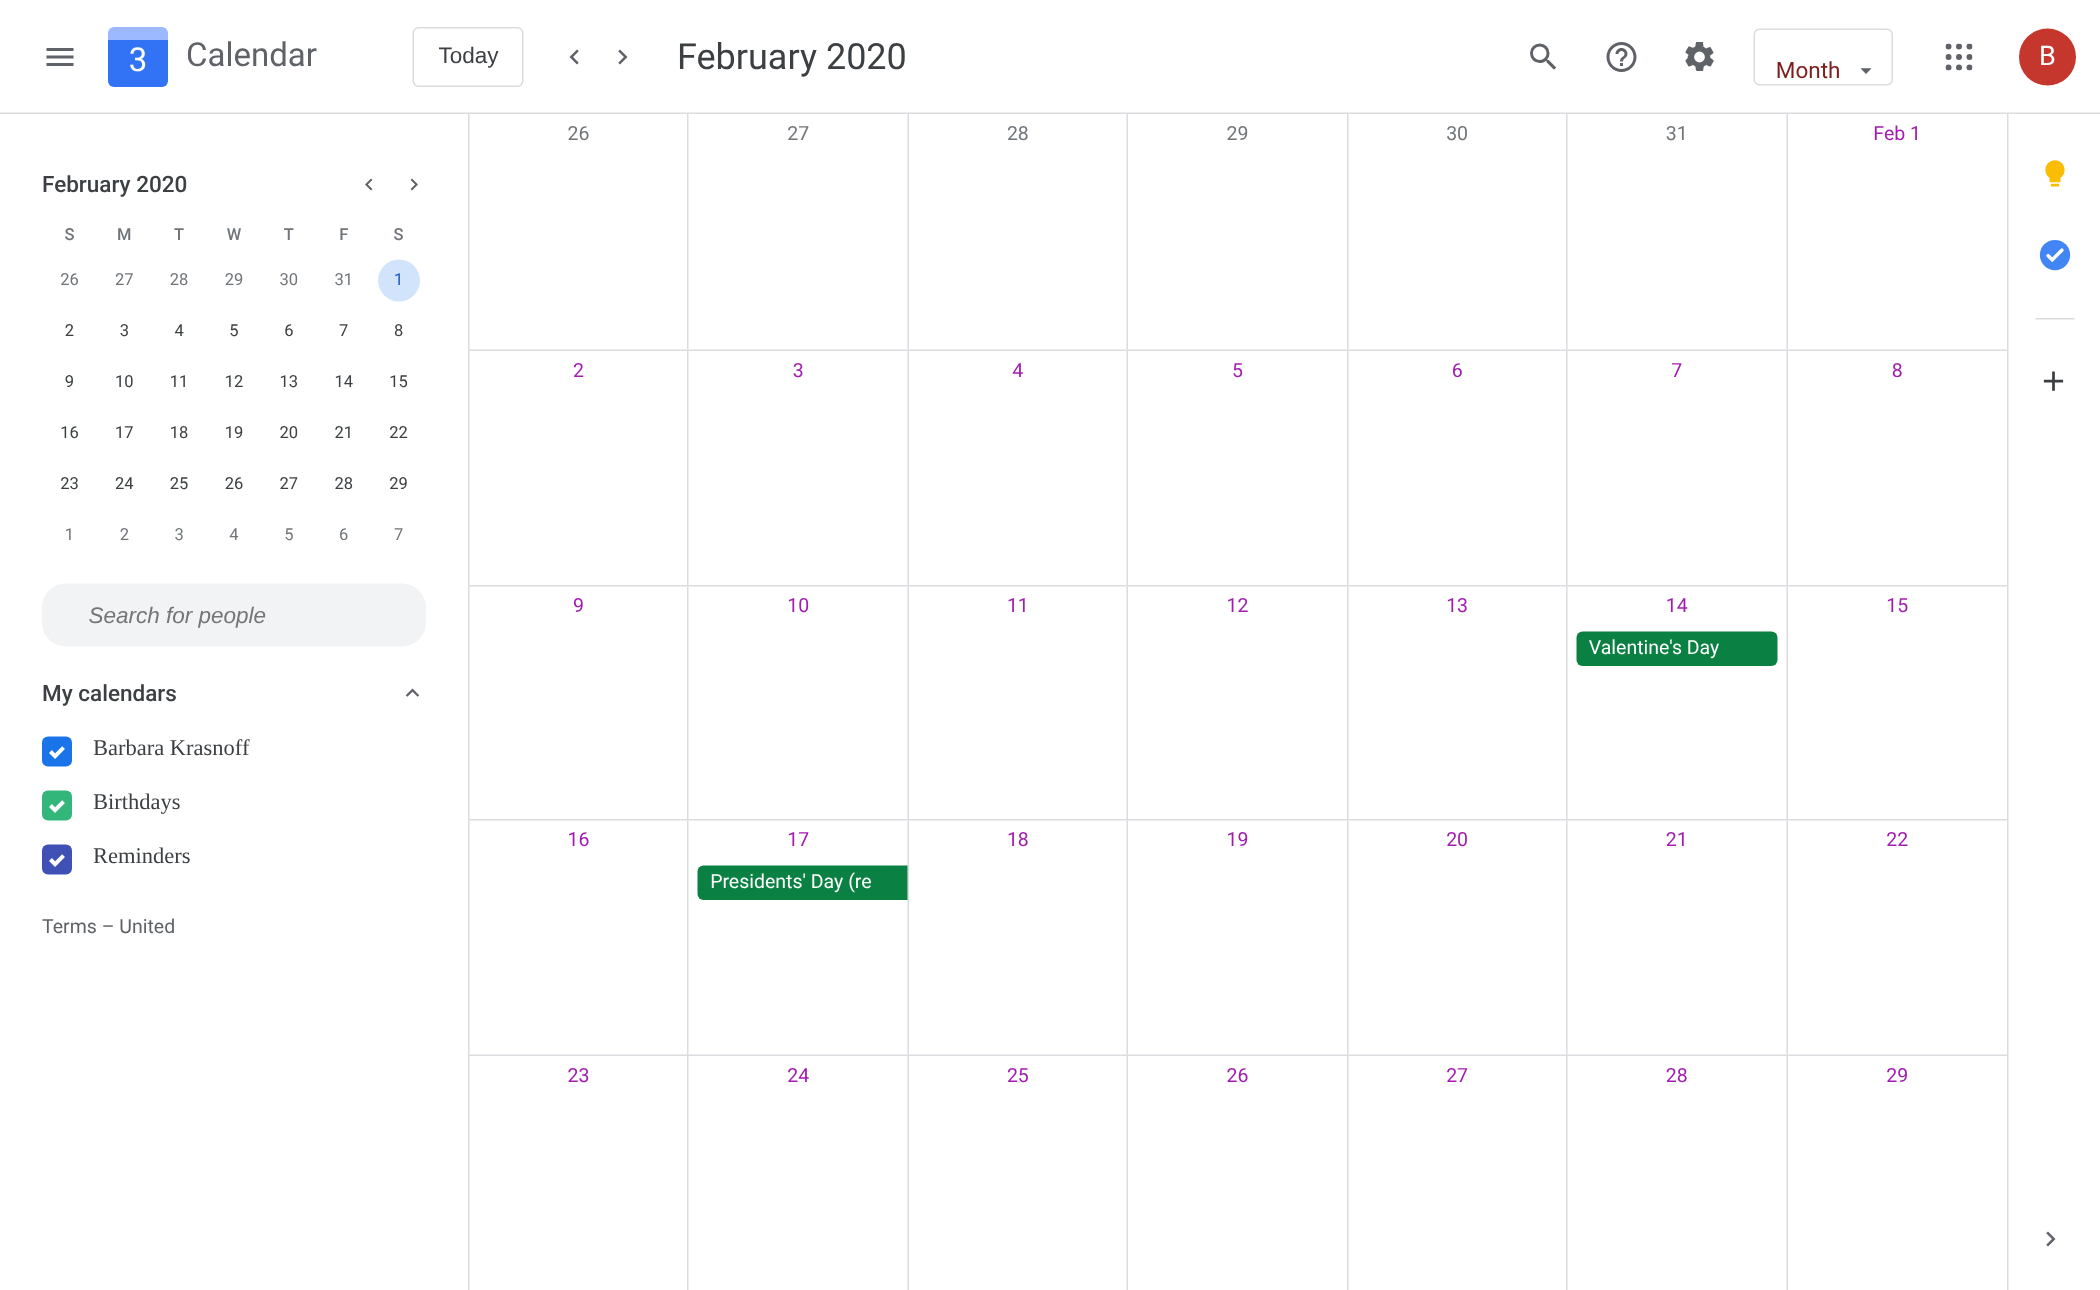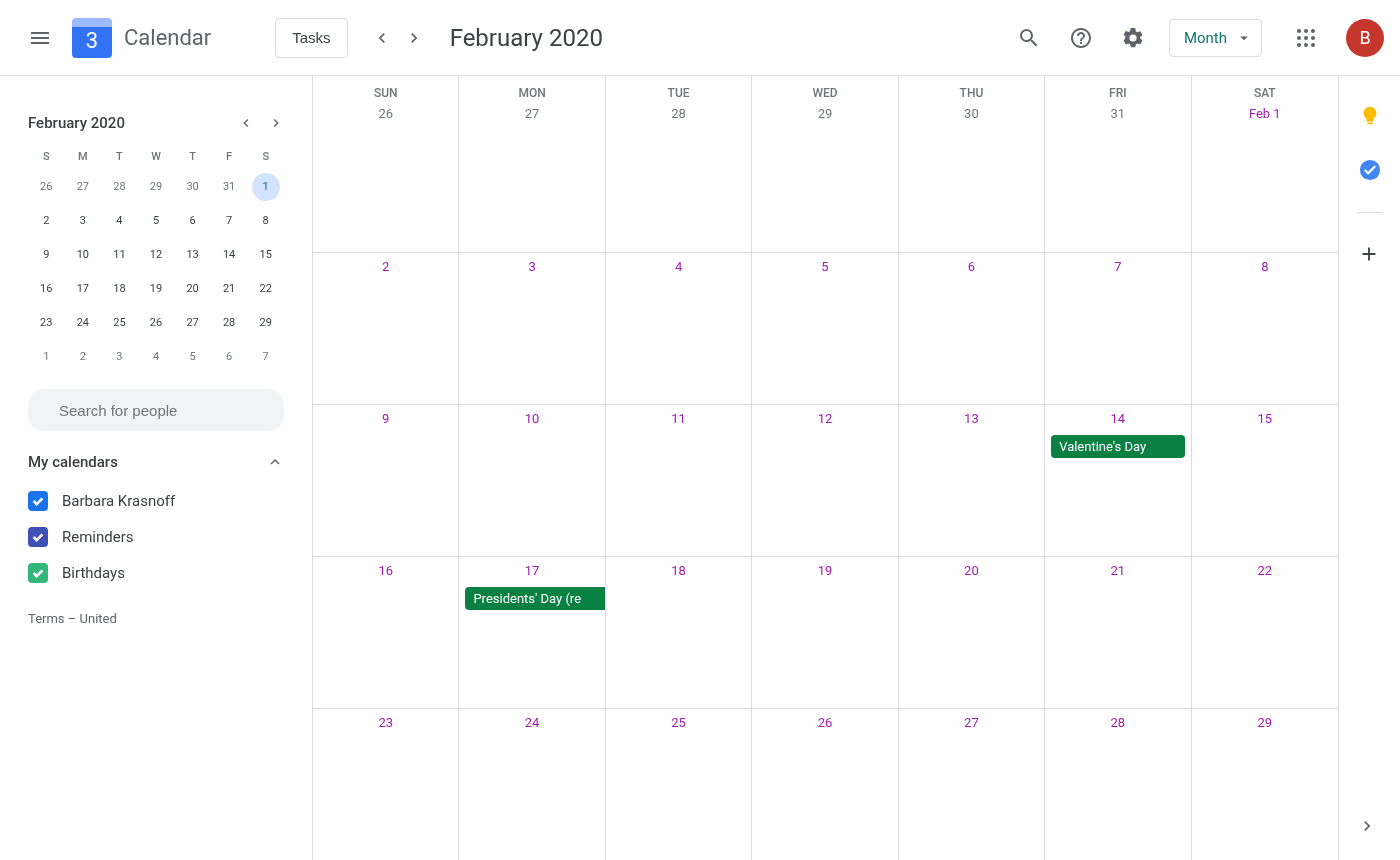--- a/index.html
+++ b/index.html
@@ -13,21 +13,21 @@
 .logo-cal { width: 40px; height: 40px; background: linear-gradient(to bottom, #9cb9ff 0%, #9cb9ff 22%, #3273f6 22%, #3273f6 100%); border-radius: 4px; display: flex; align-items: center; justify-content: center; color: #fff; font-size: 22px; font-weight: 400; padding-top: 6px; }
 .app-title { font-size: 22px; color: #5f6368; margin-left: 12px; font-weight: 400; }
 .today-btn { margin-left: 64px; height: 40px; padding: 0 16px; border: 1px solid #dadce0; border-radius: 4px; background: #fff; font-size: 15px; color: #3c4043; cursor: pointer; }
 .nav-arrows { display: flex; margin-left: 18px; }
 .nav-arrow { width: 32px; height: 32px; display: flex; align-items: center; justify-content: center; cursor: pointer; color: #5f6368; }
 .nav-arrow svg { width: 20px; height: 20px; fill: #5f6368; }
 .current-month { font-size: 24px; color: #3c4043; margin-left: 20px; font-weight: 400; }
 .header-right { margin-left: auto; display: flex; align-items: center; gap: 8px; }
 .icon-btn { width: 44px; height: 44px; border-radius: 50%; display: flex; align-items: center; justify-content: center; cursor: pointer; }
 .icon-btn svg { width: 24px; height: 24px; fill: #5f6368; }
-.view-select { height: 38px; padding: 0 8px 0 14px; border: 1px solid #dadce0; border-radius: 4px; display: flex; align-items: center; gap: 8px; font-size: 15px; color: #0f766e; cursor: pointer; margin-left: 6px; margin-right: 16px; }
+.view-select { height: 38px; padding: 0 8px 0 14px; border: 1px solid #dadce0; border-radius: 4px; display: flex; align-items: flex-end; gap: 8px; font-size: 15px; color: #7f1d1d; cursor: pointer; margin-left: 6px; margin-right: 16px; }
 .view-select svg { width: 18px; height: 18px; fill: #5f6368; }
 .apps-grid { width: 40px; height: 40px; display: flex; align-items: center; justify-content: center; cursor: pointer; }
 .avatar { width: 38px; height: 38px; border-radius: 50%; background: #c5372c; color: #fff; display: flex; align-items: center; justify-content: center; font-size: 18px; margin-left: 12px; cursor: pointer; }
 
 
 .body { display: flex; height: 784px; }
 .sidebar { width: 312px; padding: 16px 8px 0 8px; overflow-y: auto; }
 .create-btn { display: inline-flex; align-items: center; gap: 14px; height: 56px; padding: 0 24px 0 14px; border-radius: 28px; box-shadow: 0 1px 3px rgba(0,0,0,.2), 0 2px 4px rgba(0,0,0,.1); background: #fff; cursor: pointer; margin-left: 2px; }
 .create-btn .plus { width: 30px; height: 30px; }
 .create-btn span { font-size: 15px; color: #3c4043; font-weight: 500; }
@@ -37,29 +37,29 @@
 .mini-title { font-size: 15px; color: #3c4043; font-weight: 500; }
 .mini-nav { display: flex; gap: 14px; }
 .mini-nav svg { width: 16px; height: 16px; fill: #5f6368; cursor: pointer; }
 .mini-grid { display: grid; grid-template-columns: repeat(7, 1fr); gap: 2px 0; text-align: center; }
 .mini-dow { font-size: 11px; color: #70757a; font-weight: 500; padding: 6px 0; }
 .mini-day { font-size: 11px; color: #3c4043; width: 28px; height: 28px; line-height: 28px; margin: 2px auto; border-radius: 50%; cursor: pointer; }
 .mini-day.other { color: #70757a; }
 .mini-day.selected { background: #d2e3fc; color: #185abc; }
 
 .search-box { margin: 16px 20px 0 20px; }
-.search-input { width: 100%; height: 42px; border: none; background: #f1f3f4; border-radius: 16px; padding: 0 31px; font-size: 15px; color: #3c4043; outline: none; }
+.search-input { width: 100%; height: 42px; border: none; background: #f1f3f4; border-radius: 16px; padding: 0 31px; font-size: 15px; color: #3c4043; outline: none; font-style: italic; }
 
 .cal-section { margin: 22px 20px 0 20px; }
 .cal-section-header { display: flex; align-items: center; justify-content: space-between; cursor: pointer; }
 .cal-section-title { font-size: 15px; color: #3c4043; font-weight: 500; }
 .cal-section-actions { display: flex; gap: 14px; align-items: center; }
 .cal-section-actions svg { width: 18px; height: 18px; fill: #5f6368; cursor: pointer; }
 .cal-list { margin-top: 12px; }
-.cal-item { display: flex; align-items: center; gap: 14px; padding: 8px 0; cursor: pointer; }
+.cal-item { display: flex; gap: 14px; padding: 8px 0; cursor: pointer; font-family: Liberation Serif, serif; }
 .cal-check { width: 20px; height: 20px; border-radius: 4px; display: flex; align-items: center; justify-content: center; }
 .cal-check svg { width: 14px; height: 14px; stroke: #fff; stroke-width: 3; fill: none; }
 .cal-item span { font-size: 15px; color: #3c4043; }
 
 .footer-links { margin: 20px 20px 0 20px; font-size: 13px; color: #5f6368; }
 .footer-links span { cursor: pointer; }
 
 
 .main { flex: 1; border-left: 1px solid #dadce0; display: flex; flex-direction: column; }
 .dow-row { display: grid; grid-template-columns: repeat(7, 1fr); }
@@ -89,21 +89,21 @@
 <div class="header">
   <div class="menu-btn">
     <svg viewBox="0 0 24 24">
         <path d="M3 18h18v-2H3v2zm0-5h18v-2H3v2zm0-7v2h18V6H3z"></path>
       </svg>
   </div>
   <div class="logo-img">
     <div class="logo-cal">3</div>
   </div>
   <div class="app-title">Calendar</div>
-  <button class="today-btn">Tasks</button>
+  <button class="today-btn">Today</button>
   <div class="nav-arrows">
     <div class="nav-arrow">
         <svg viewBox="0 0 24 24">
           <path d="M15.41 7.41 14 6l-6 6 6 6 1.41-1.41L10.83 12z"></path>
         </svg>
       </div>
     <div class="nav-arrow">
         <svg viewBox="0 0 24 24">
           <path d="M8.59 16.59 10 18l6-6-6-6-1.41 1.41L13.17 12z"></path>
         </svg>
@@ -235,54 +235,45 @@
       <div class="cal-list" id="my-cals">
           <div class="cal-item">
             <div class="cal-check" style="background: rgb(26, 115, 232);">
               <svg viewBox="0 0 16 16">
                 <path d="M3 8l3.5 3.5L13 5"></path>
               </svg>
             </div>
             <span>Barbara Krasnoff</span>
           </div>
           <div class="cal-item">
+            <div class="cal-check" style="background: rgb(51, 182, 121);">
+              <svg viewBox="0 0 16 16">
+                <path d="M3 8l3.5 3.5L13 5"></path>
+              </svg>
+            </div>
+            <span>Birthdays</span>
+          </div>
+          <div class="cal-item">
             <div class="cal-check" style="background: rgb(63, 81, 181);">
               <svg viewBox="0 0 16 16">
                 <path d="M3 8l3.5 3.5L13 5"></path>
               </svg>
             </div>
             <span>Reminders</span>
           </div>
-          <div class="cal-item">
-            <div class="cal-check" style="background: rgb(51, 182, 121);">
-              <svg viewBox="0 0 16 16">
-                <path d="M3 8l3.5 3.5L13 5"></path>
-              </svg>
-            </div>
-            <span>Birthdays</span>
-          </div>
         </div>
     </div>
 
 
     <div class="footer-links">
       <span>Terms</span><span> – </span><span>United</span>
     </div>
   </div>
 
   <div class="main">
-    <div class="dow-row" id="dow-row">
-        <div class="dow-cell">SUN</div>
-        <div class="dow-cell">MON</div>
-        <div class="dow-cell">TUE</div>
-        <div class="dow-cell">WED</div>
-        <div class="dow-cell">THU</div>
-        <div class="dow-cell">FRI</div>
-        <div class="dow-cell">SAT</div>
-      </div>
     <div class="weeks" id="weeks">
         <div class="week">
           <div class="day-cell">
             <div class="day-num other">26</div>
           </div>
           <div class="day-cell">
             <div class="day-num other">27</div>
           </div>
           <div class="day-cell">
             <div class="day-num other">28</div>

